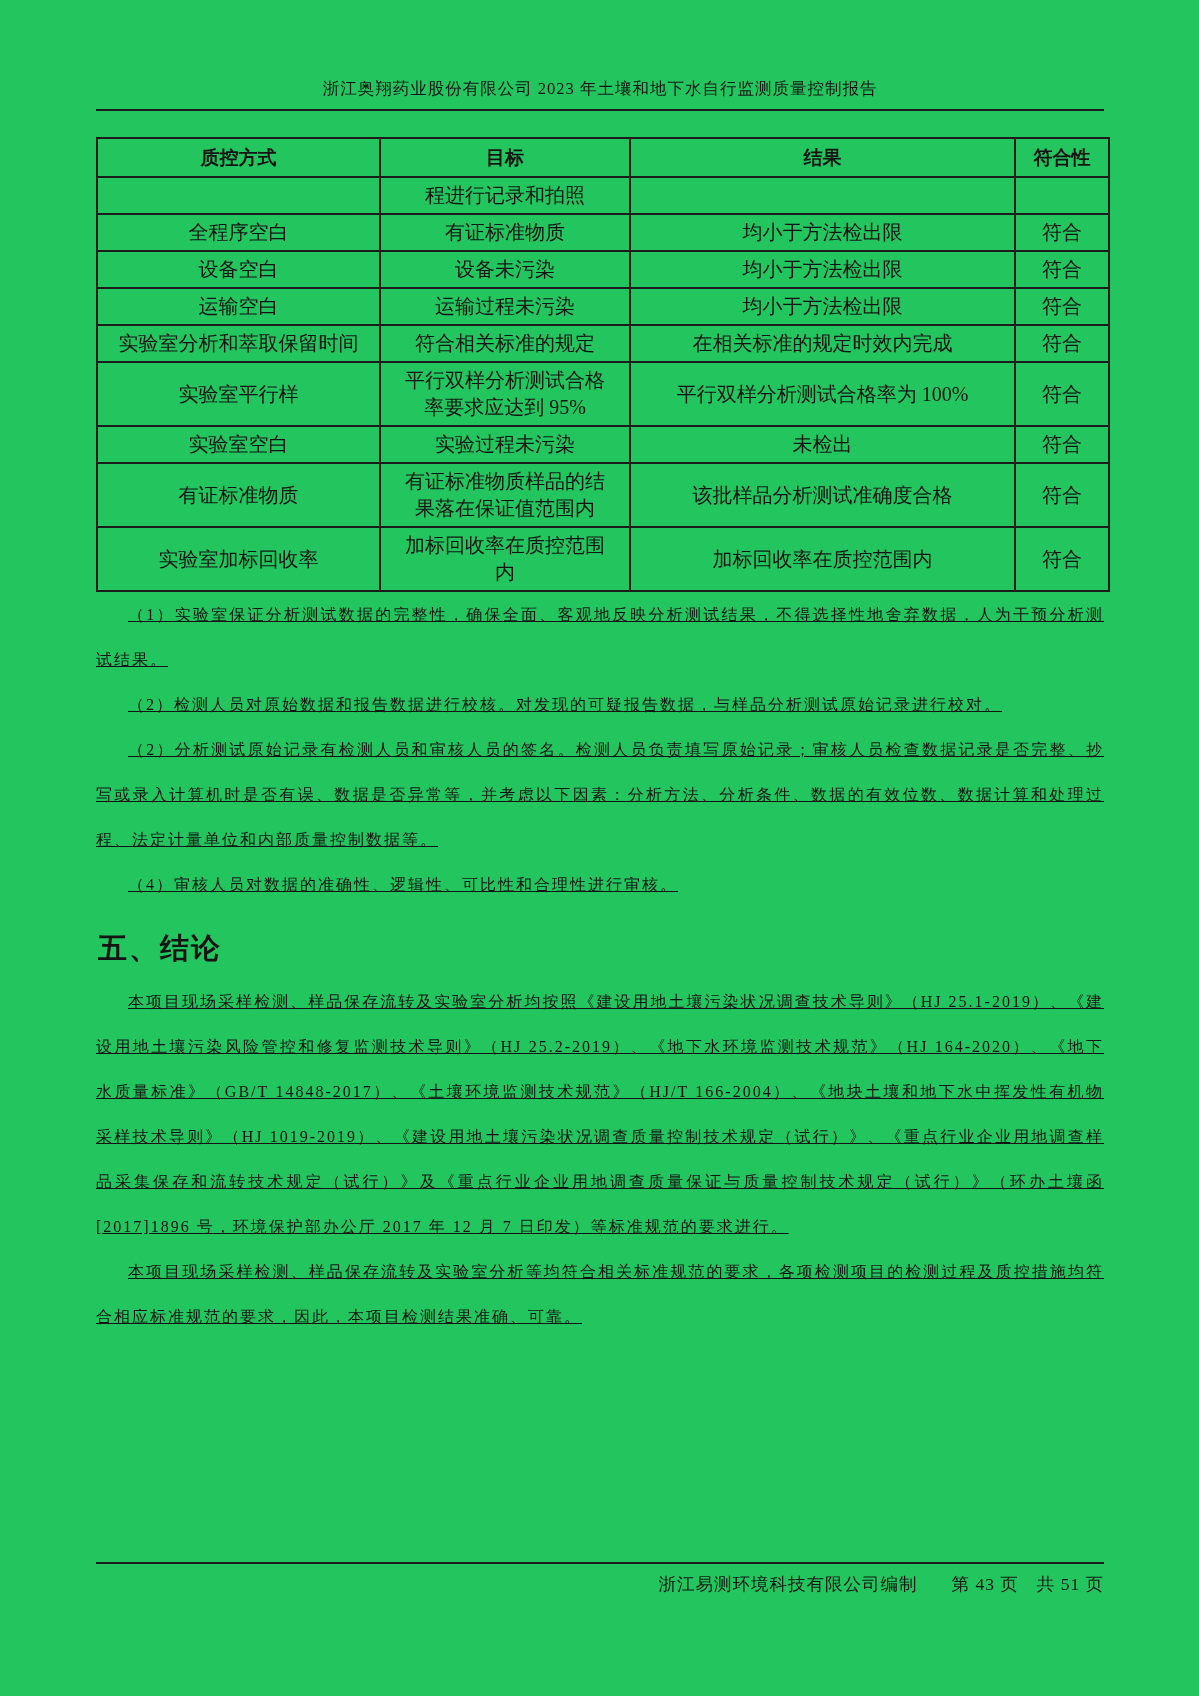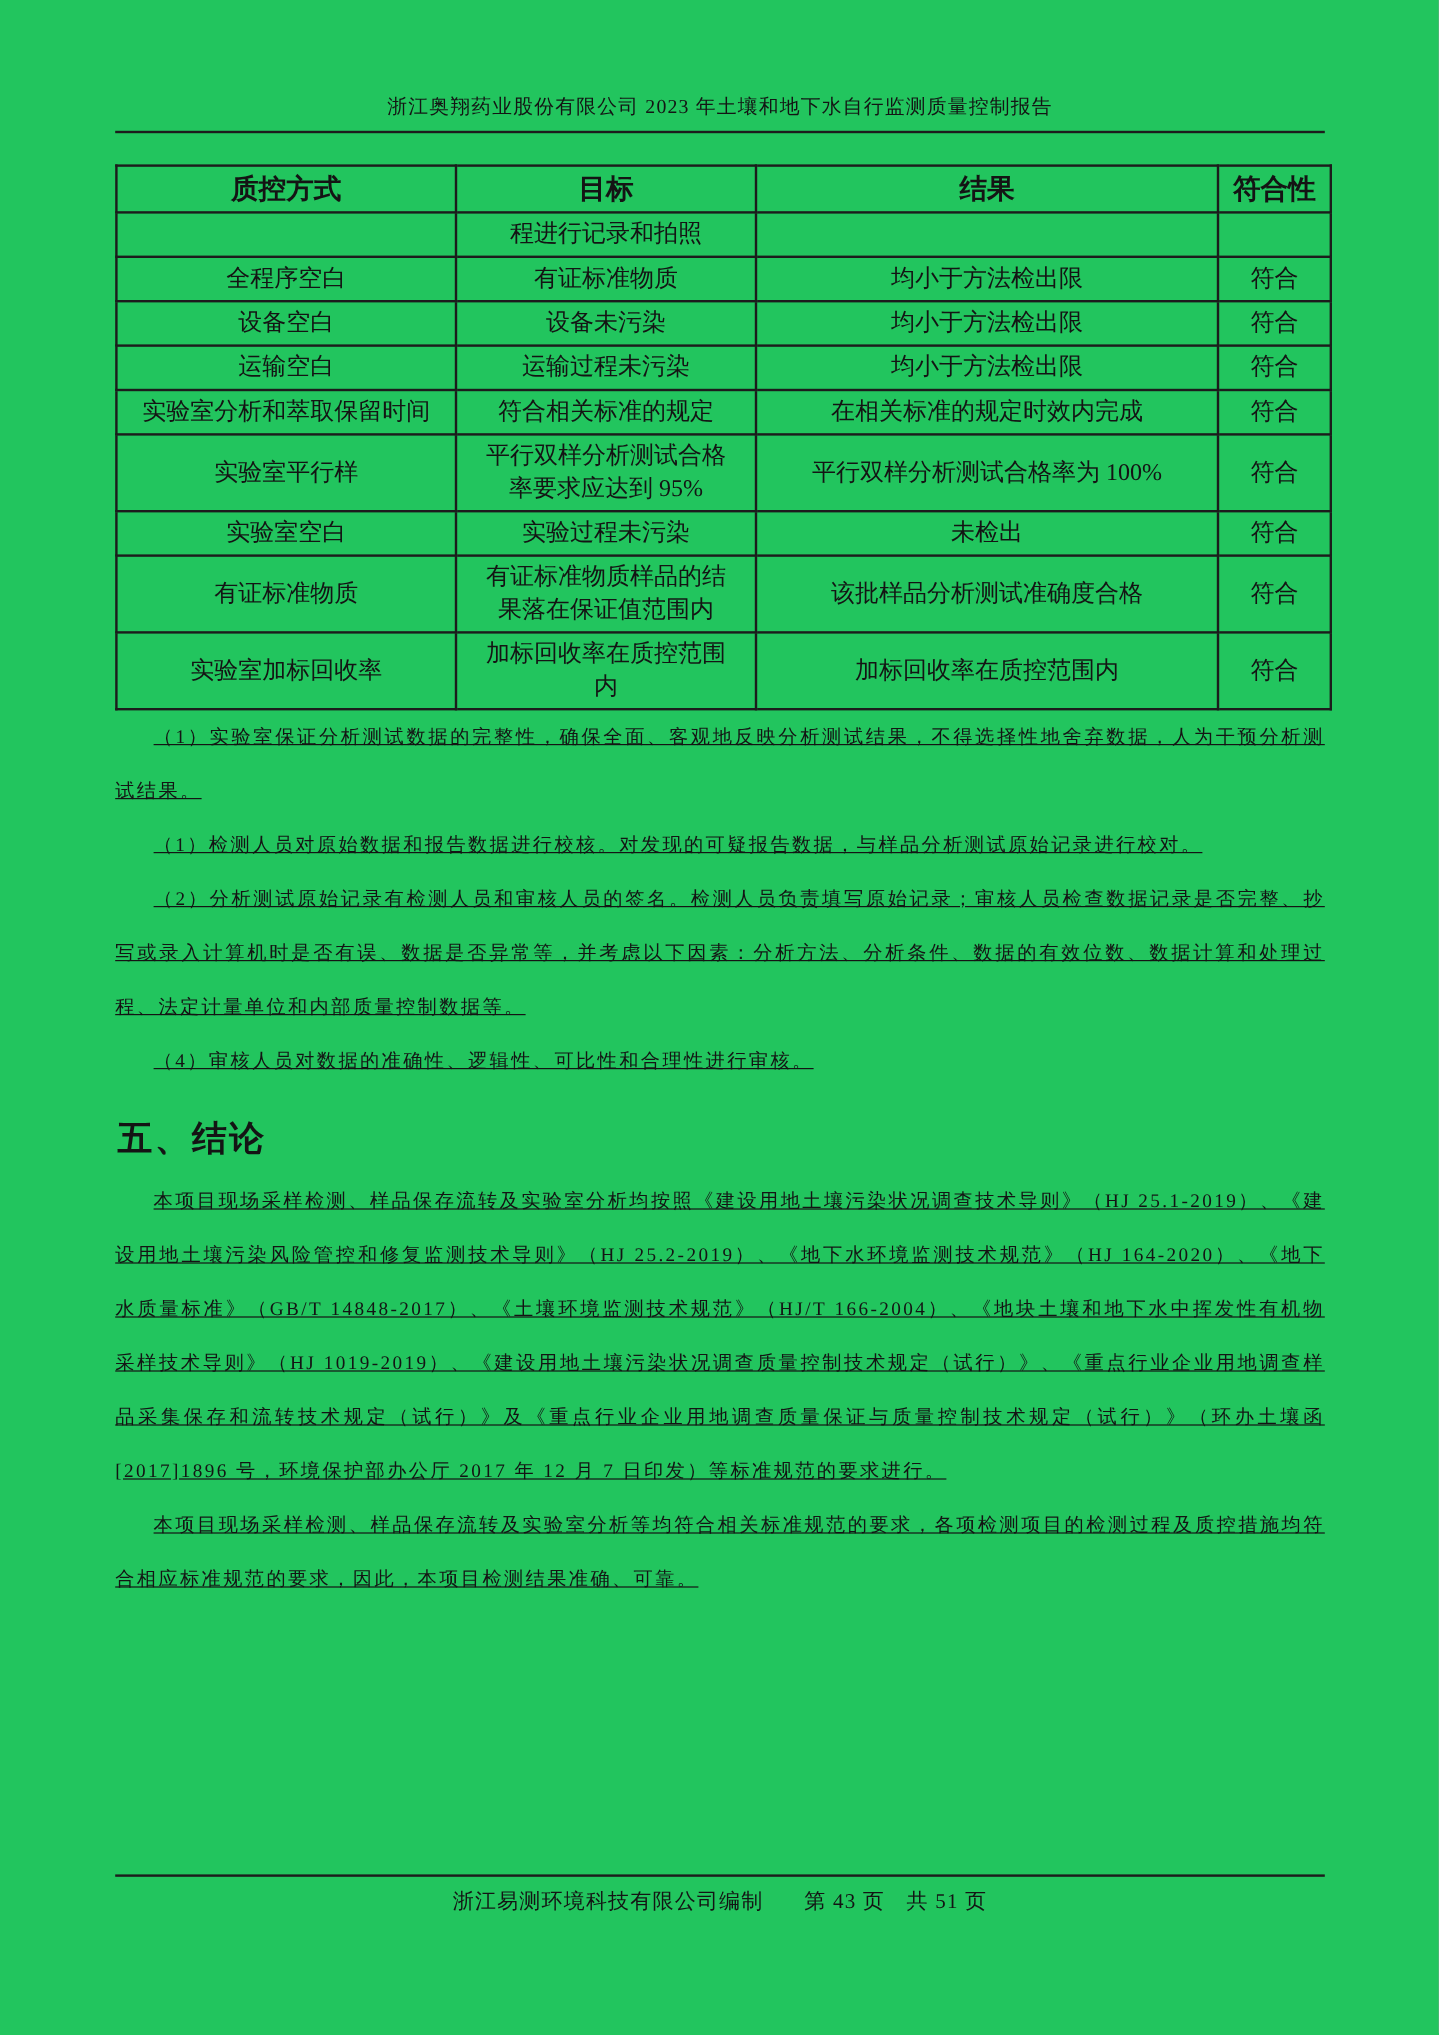--- a/index.html
+++ b/index.html
@@ -40,21 +40,21 @@
   .qc-table th, .qc-table td {
     border:2px solid #1c1c1c;
     text-align:center;
     vertical-align:middle;
     line-height:27px;
     padding:4px 16px;
     overflow:hidden;
   }
   .qc-table th {
     font-weight:bold;
-    font-size:23px;
+    font-size:19px;
     padding:5px 8px;
   }
   .sec-heading {
     font-family:"Liberation Sans","DejaVu Sans",sans-serif;
     font-weight:bold;
     font-size:20.5px;
     letter-spacing:1px;
     margin:24px 0 4px 2px;
   }
   .body-p {
@@ -71,21 +71,21 @@
     font-weight:bold;
     font-size:29px;
     letter-spacing:2px;
     margin:22px 0 10px 2px;
   }
   .doc-footer {
     position:absolute;
     left:96px; top:1562px;
     width:1008px;
     border-top:2px solid #1c1c1c;
-    text-align:center;
+    text-align:right;
     padding-top:8px;
     font-size:17.5px;
     letter-spacing:1px;
   }
   .doc-footer .sep { display:inline-block; width:34px; }
   .doc-footer .sep2 { display:inline-block; width:18px; }
 </style>
 </head>
 <body>
 
@@ -163,21 +163,21 @@
           <td>实验室加标回收率</td>
           <td>加标回收率在质控范围内</td>
           <td>加标回收率在质控范围内</td>
           <td>符合</td>
         </tr>
       </tbody>
     </table>
 
 
     <p class="body-p">（1）实验室保证分析测试数据的完整性，确保全面、客观地反映分析测试结果，不得选择性地舍弃数据，人为干预分析测试结果。</p>
-    <p class="body-p">（1）检测人员对原始数据和报告数据进行校核。对发现的可疑报告数据，与样品分析测试原始记录进行校对。</p>
+    <p class="body-p">（2）检测人员对原始数据和报告数据进行校核。对发现的可疑报告数据，与样品分析测试原始记录进行校对。</p>
     <p class="body-p">（2）分析测试原始记录有检测人员和审核人员的签名。检测人员负责填写原始记录；审核人员检查数据记录是否完整、抄写或录入计算机时是否有误、数据是否异常等，并考虑以下因素：分析方法、分析条件、数据的有效位数、数据计算和处理过程、法定计量单位和内部质量控制数据等。</p>
     <p class="body-p">（4）审核人员对数据的准确性、逻辑性、可比性和合理性进行审核。</p>
 
     <div class="chapter-heading">五、结论</div>
 
     <p class="body-p">本项目现场采样检测、样品保存流转及实验室分析均按照《建设用地土壤污染状况调查技术导则》（HJ 25.1-2019）、《建设用地土壤污染风险管控和修复监测技术导则》（HJ 25.2-2019）、《地下水环境监测技术规范》（HJ 164-2020）、《地下水质量标准》（GB/T 14848-2017）、《土壤环境监测技术规范》（HJ/T 166-2004）、《地块土壤和地下水中挥发性有机物采样技术导则》（HJ 1019-2019）、《建设用地土壤污染状况调查质量控制技术规定（试行）》、《重点行业企业用地调查样品采集保存和流转技术规定（试行）》及《重点行业企业用地调查质量保证与质量控制技术规定（试行）》（环办土壤函[2017]1896 号，环境保护部办公厅 2017 年 12 月 7 日印发）等标准规范的要求进行。</p>
     <p class="body-p">本项目现场采样检测、样品保存流转及实验室分析等均符合相关标准规范的要求，各项检测项目的检测过程及质控措施均符合相应标准规范的要求，因此，本项目检测结果准确、可靠。</p>
 
   </div>
 

